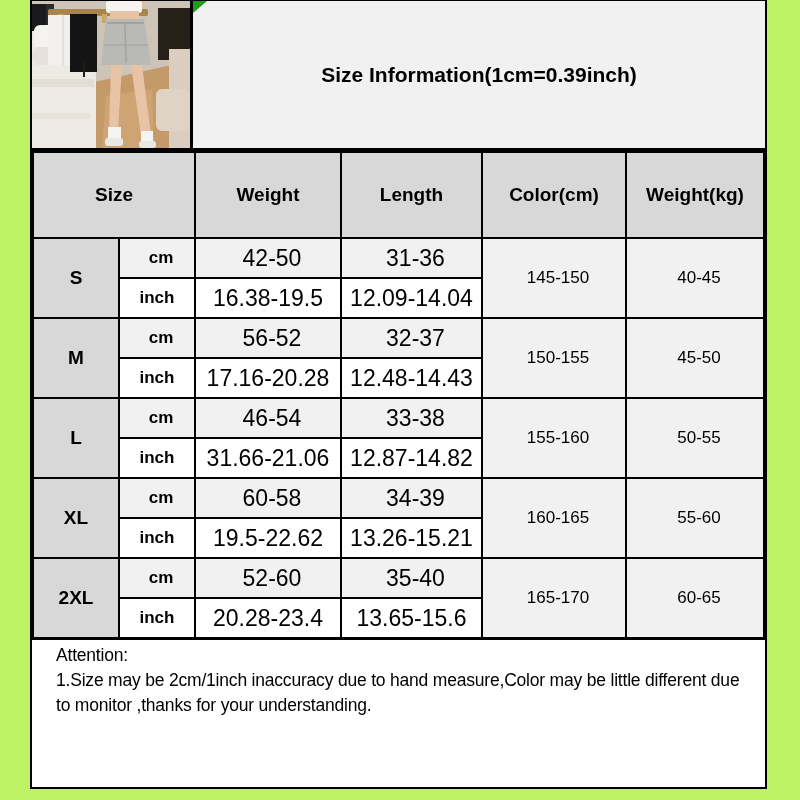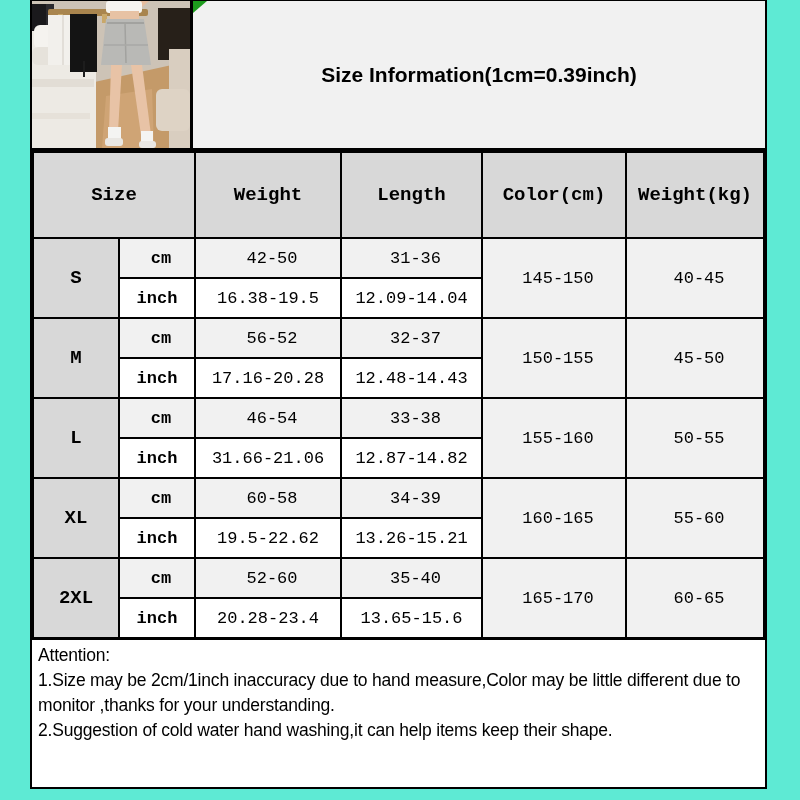--- a/index.html
+++ b/index.html
@@ -9,21 +9,21 @@
     width: 800px;
     height: 800px;
     font-family: "Liberation Sans", sans-serif;
     color: #000;
     -webkit-font-smoothing: antialiased;
   }
   .canvas {
     position: relative;
     width: 800px;
     height: 800px;
-    background: #5eead4;
+    background: #bef264;
     overflow: hidden;
   }
   .sheet {
     position: absolute;
     left: 30px;
     top: 0;
     width: 737px;
     border: 2px solid #000;
     border-top-width: 1px;
     background: #fff;
@@ -63,21 +63,20 @@
   .big-title {
     font-size: 21px;
     font-weight: bold;
     letter-spacing: 0px;
   }
   
   table.size-table {
     width: 100%;
     border-collapse: collapse;
     table-layout: fixed;
-    font-family: Liberation Mono, monospace;
   }
   table.size-table th,
   table.size-table td {
     border: 2px solid #000;
     text-align: center;
     vertical-align: middle;
     padding: 0;
     overflow: hidden;
   }
   table.size-table thead tr { height: 86px; }
@@ -98,31 +97,31 @@
     background: #d8d8d8;
     font-size: 19px;
     font-weight: bold;
   }
   tr.cm-row td { background: #f1f1f1; padding-left: 8px; }
   tr.inch-row td { background: #ffffff; }
   td.unit {
     font-weight: bold;
     font-size: 17px;
   }
-  td.val { font-size: 17px; }
+  td.val { font-size: 23px; }
   td.merged {
     background: #f1f1f1 !important;
     font-size: 17px;
   }
   
   .attention {
     height: 148px;
     border-top: 1px solid #000;
     background: #fff;
-    padding: 3px 6px;
+    padding: 3px 24px;
     box-sizing: border-box;
     font-size: 17.5px;
     line-height: 25px;
     letter-spacing: -0.2px;
   }
   .attention p { margin: 0; }
 </style>
 </head>
 <body>
 
@@ -277,17 +276,16 @@
           <td class="unit">inch</td>
           <td class="val">20.28-23.4</td>
           <td class="val">13.65-15.6</td>
         </tr>
       </tbody>
     </table>
 
     <div class="attention">
       <p>Attention:</p>
       <p>1.Size may be 2cm/1inch inaccuracy due to hand measure,Color may be little different due to monitor ,thanks for your understanding.</p>
-      <p>2.Suggestion of cold water hand washing,it can help items keep their shape.</p>
     </div>
 
   </div>
 </div>
 
 </body></html>

